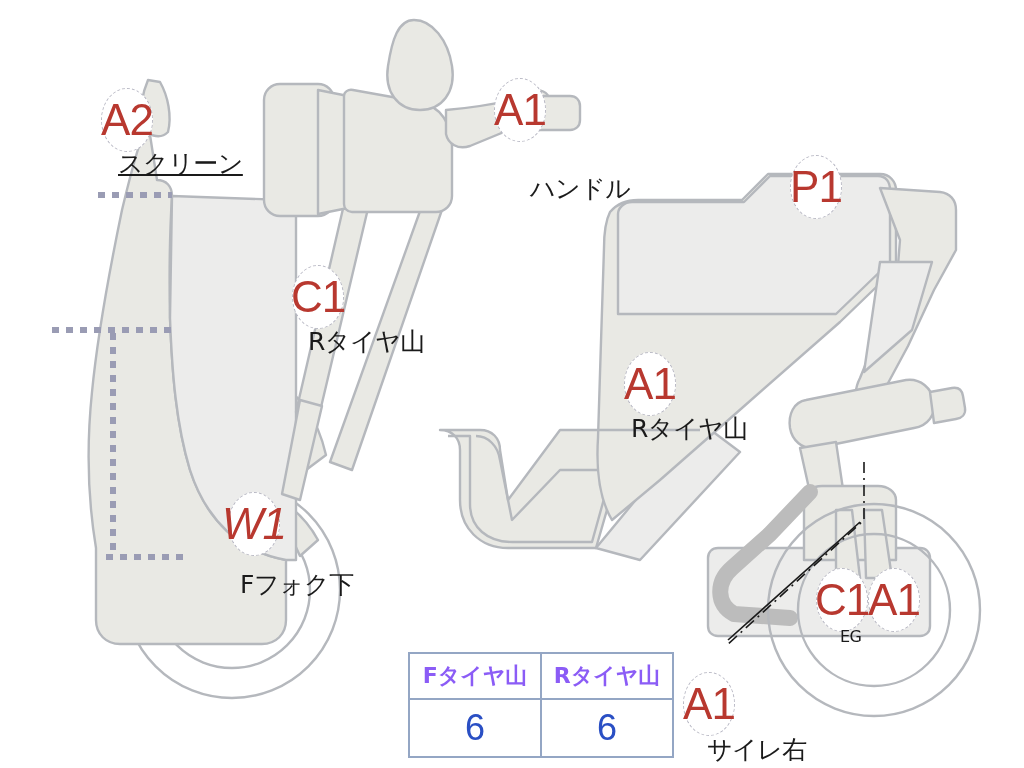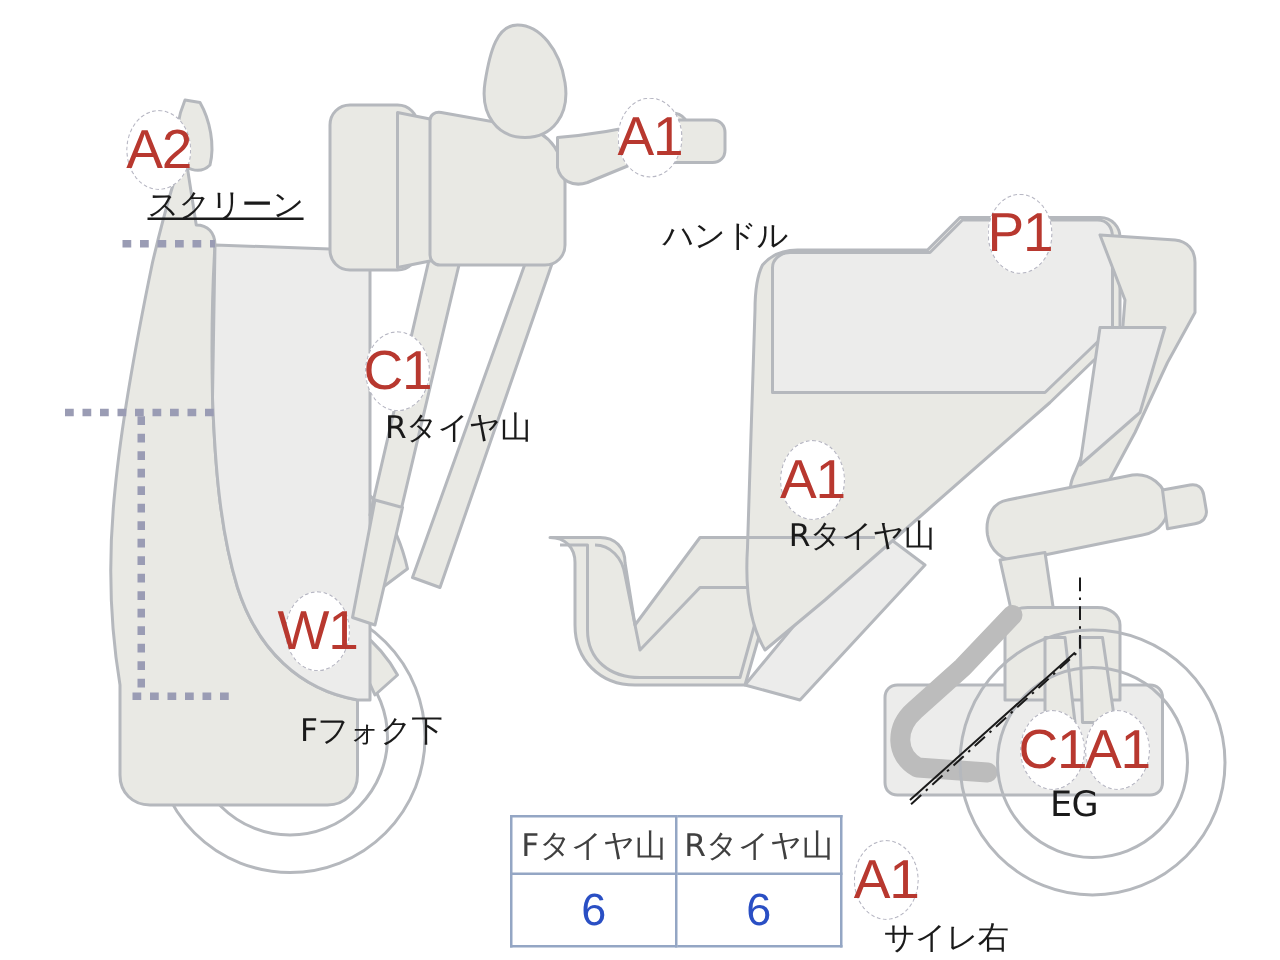--- a/index.html
+++ b/index.html
@@ -49,42 +49,42 @@
   .caption {
     position: absolute;
     font-size: 25px;
     color: #1a1a1a;
     white-space: nowrap;
     font-family: "DejaVu Sans", "Liberation Sans", sans-serif;
     z-index: 21;
     letter-spacing: -0.5px;
   }
   .caption.small {
-    font-size: 28px;
+    font-size: 16px;
   }
   
   #tire-table {
     position: absolute;
     left: 408px;
     top: 652px;
     border-collapse: collapse;
     background: #ffffff;
     z-index: 25;
   }
   #tire-table th, #tire-table td {
     border: 2px solid #94a6c4;
     width: 130px;
     height: 48px;
     text-align: center;
     padding: 0;
   }
   #tire-table th {
-    font-size: 25px;
-    font-weight: normal;
-    color: #404040;
+    font-size: 22px;
+    font-weight: bold;
+    color: #8b5cf6;
     font-family: "DejaVu Sans", "Liberation Sans", sans-serif;
     height: 44px;
   }
   #tire-table td {
     font-size: 36px;
     color: #2a4fc4;
     font-family: "Liberation Sans", "DejaVu Sans", sans-serif;
     height: 56px;
   }
 </style>
@@ -272,21 +272,21 @@
   <div class="marker" style="left:292px;top:265px;">
     <span>C1</span>
   </div>
   <div class="caption" style="left:308px;top:325px;">Rタイヤ山</div>
 
   <div class="marker" style="left:624px;top:352px;">
     <span>A1</span>
   </div>
   <div class="caption" style="left:631px;top:412px;">Rタイヤ山</div>
 
-  <div class="marker" style="left:228px;top:473px;">
+  <div class="marker" style="left:228px;top:492px;font-style:italic;">
     <span>W1</span>
   </div>
   <div class="caption" style="left:240px;top:552px;margin-top:16px;">Fフォク下</div>
 
   <div class="marker" style="left:816px;top:568px;">
     <span>C1</span>
   </div>
   <div class="marker" style="left:868px;top:568px;">
     <span>A1</span>
   </div>

